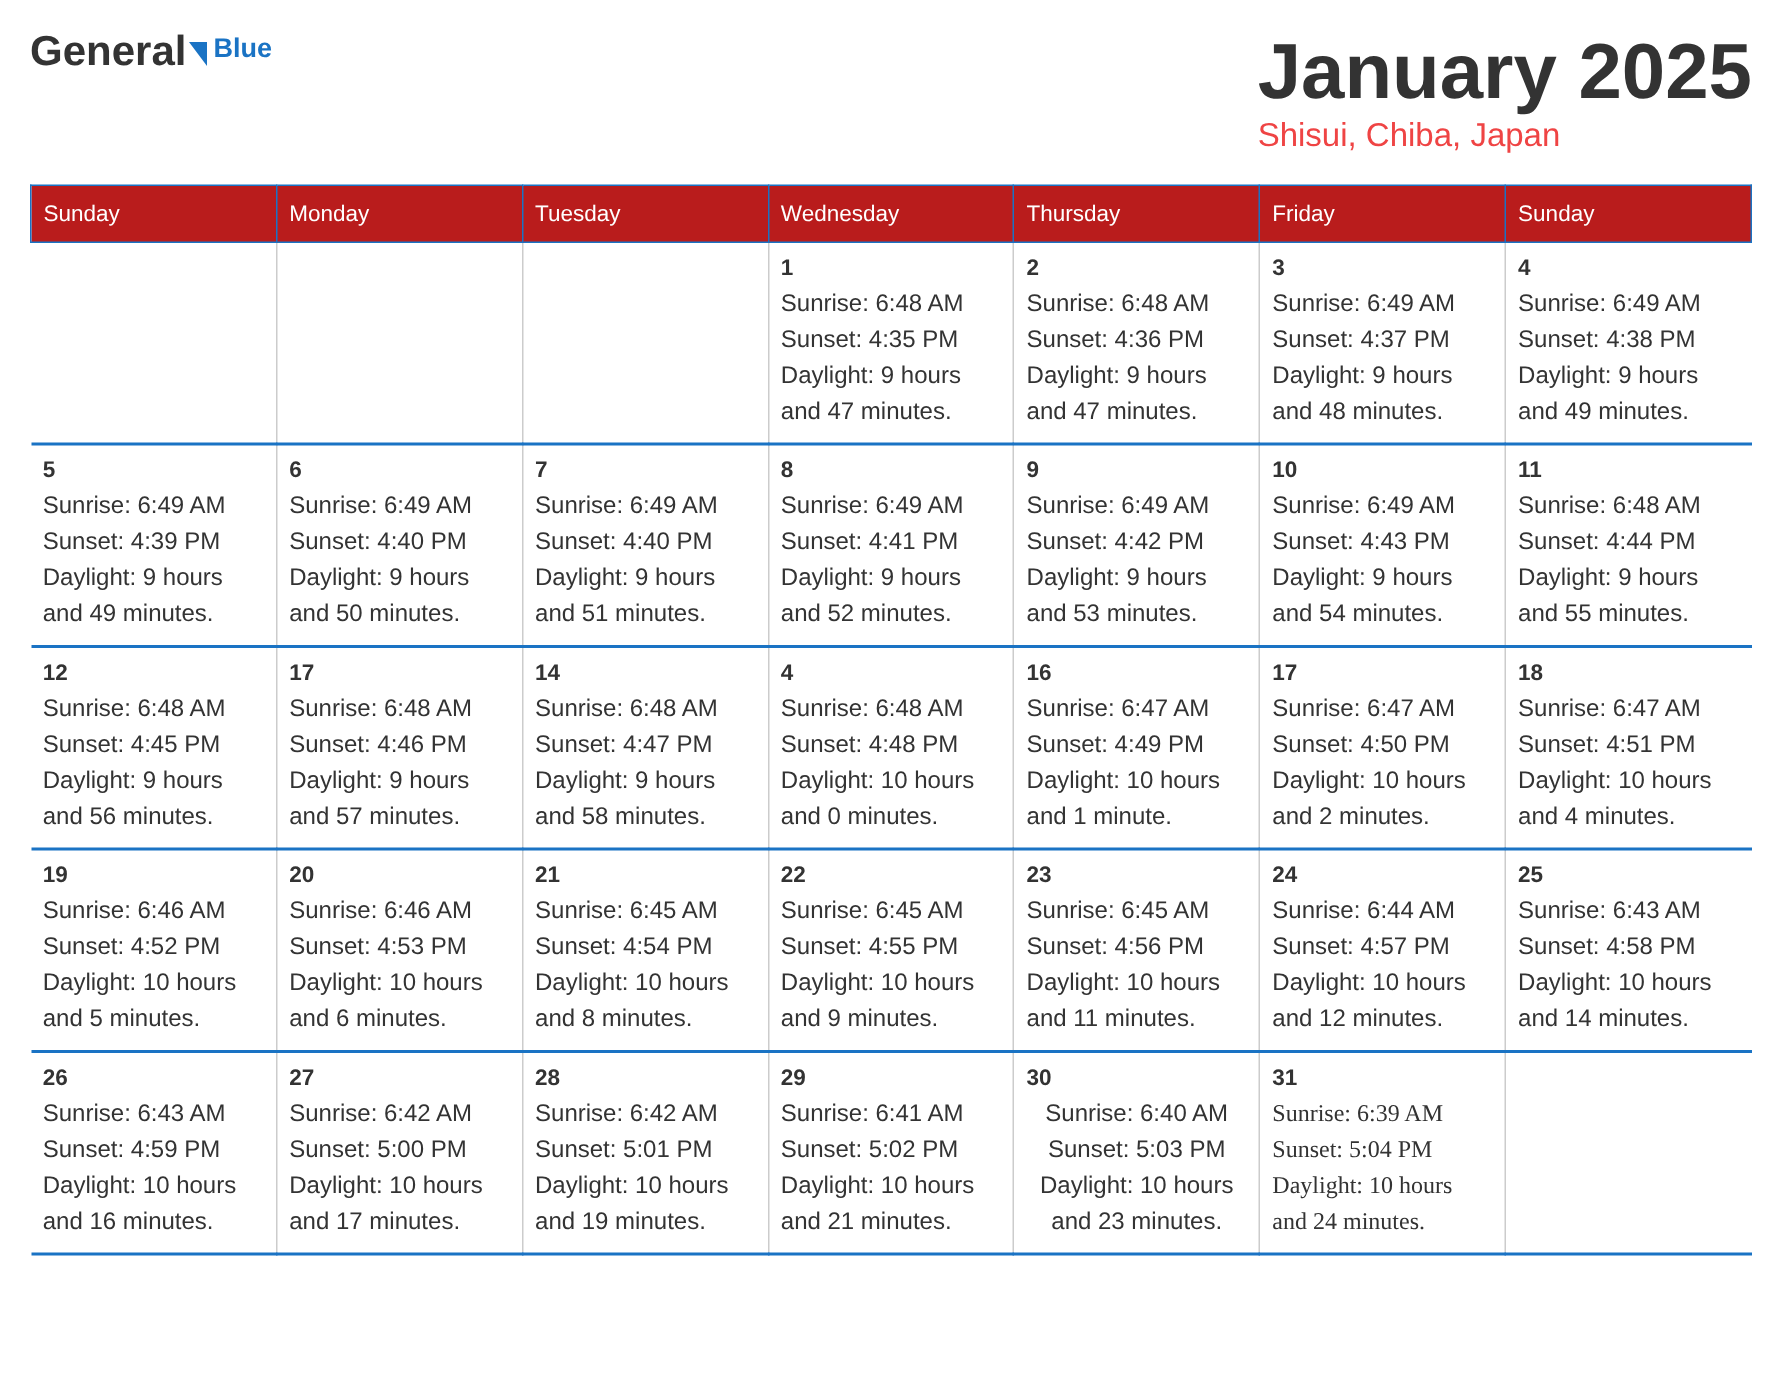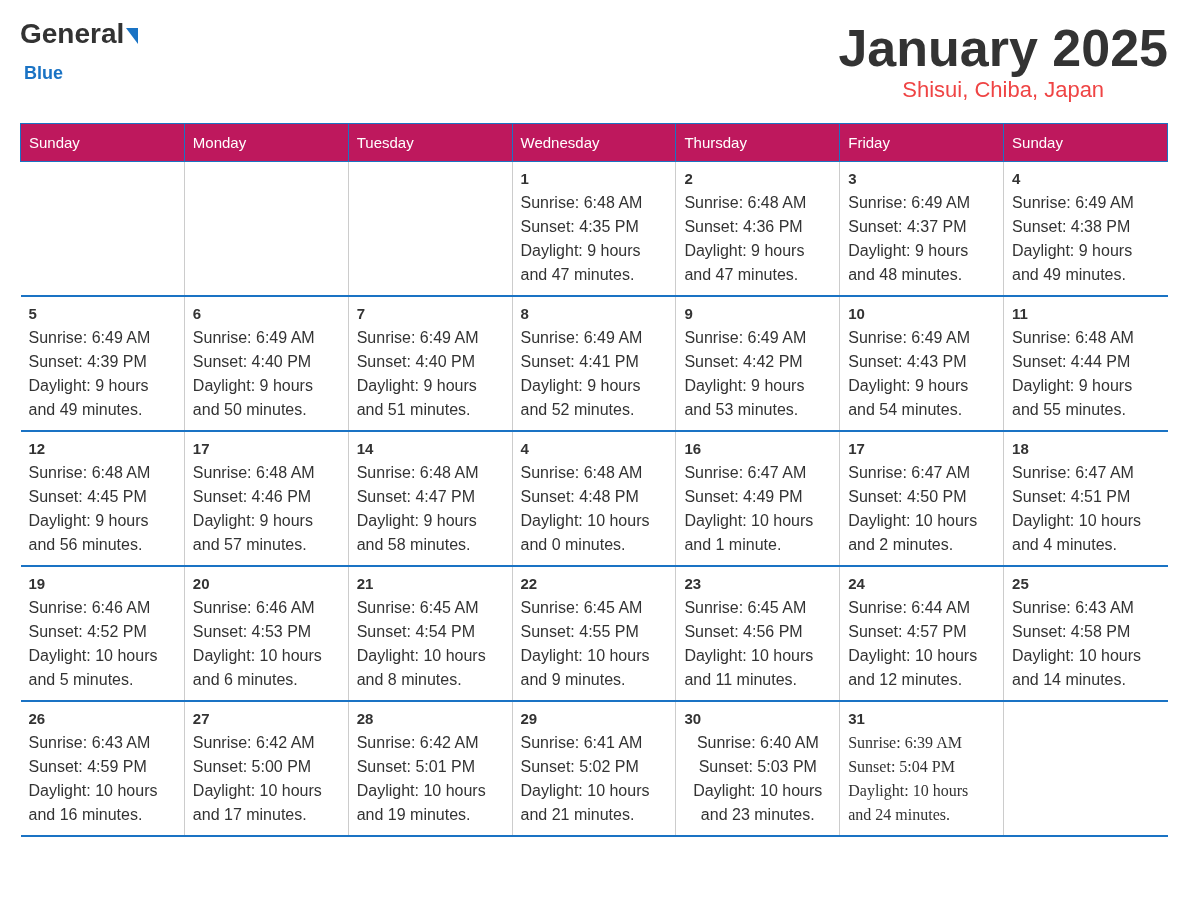--- a/index.html
+++ b/index.html
@@ -11,57 +11,57 @@
       min-height: 918px;
     }
     .header {
       display: flex;
       justify-content: space-between;
       align-items: flex-start;
       margin-bottom: 20px;
     }
     .logo {
       display: flex;
-      flex-direction: column;
+      flex-direction: row;
       align-items: flex-start;
     }
     .logo-text {
       font-size: 28px;
       font-weight: bold;
       color: #333;
       line-height: 1;
     }
     .logo-bottom {
       font-size: 18px;
       color: #1a73c4;
       font-weight: bold;
-      margin-top: 15px;
+      margin-top: 2px;
       margin-left: 4px;
     }
     .title-area {
-      text-align: center;
+      text-align: left;
     }
     .title-area h1 {
       font-size: 52px;
       font-weight: bold;
       color: #333;
       line-height: 1.1;
     }
     .title-area h2 {
       font-size: 22px;
       font-weight: normal;
       color: #ef4444;
     }
     table {
       width: 100%;
       border-collapse: collapse;
       table-layout: fixed;
     }
     thead tr {
-      background-color: #be185d;
+      background-color: #b91c1c;
     }
     thead th {
       color: #fff;
       padding: 10px 8px;
       font-size: 15px;
       font-weight: normal;
       text-align: left;
       border: 1px solid #1a73c4;
     }
     tbody tr {

